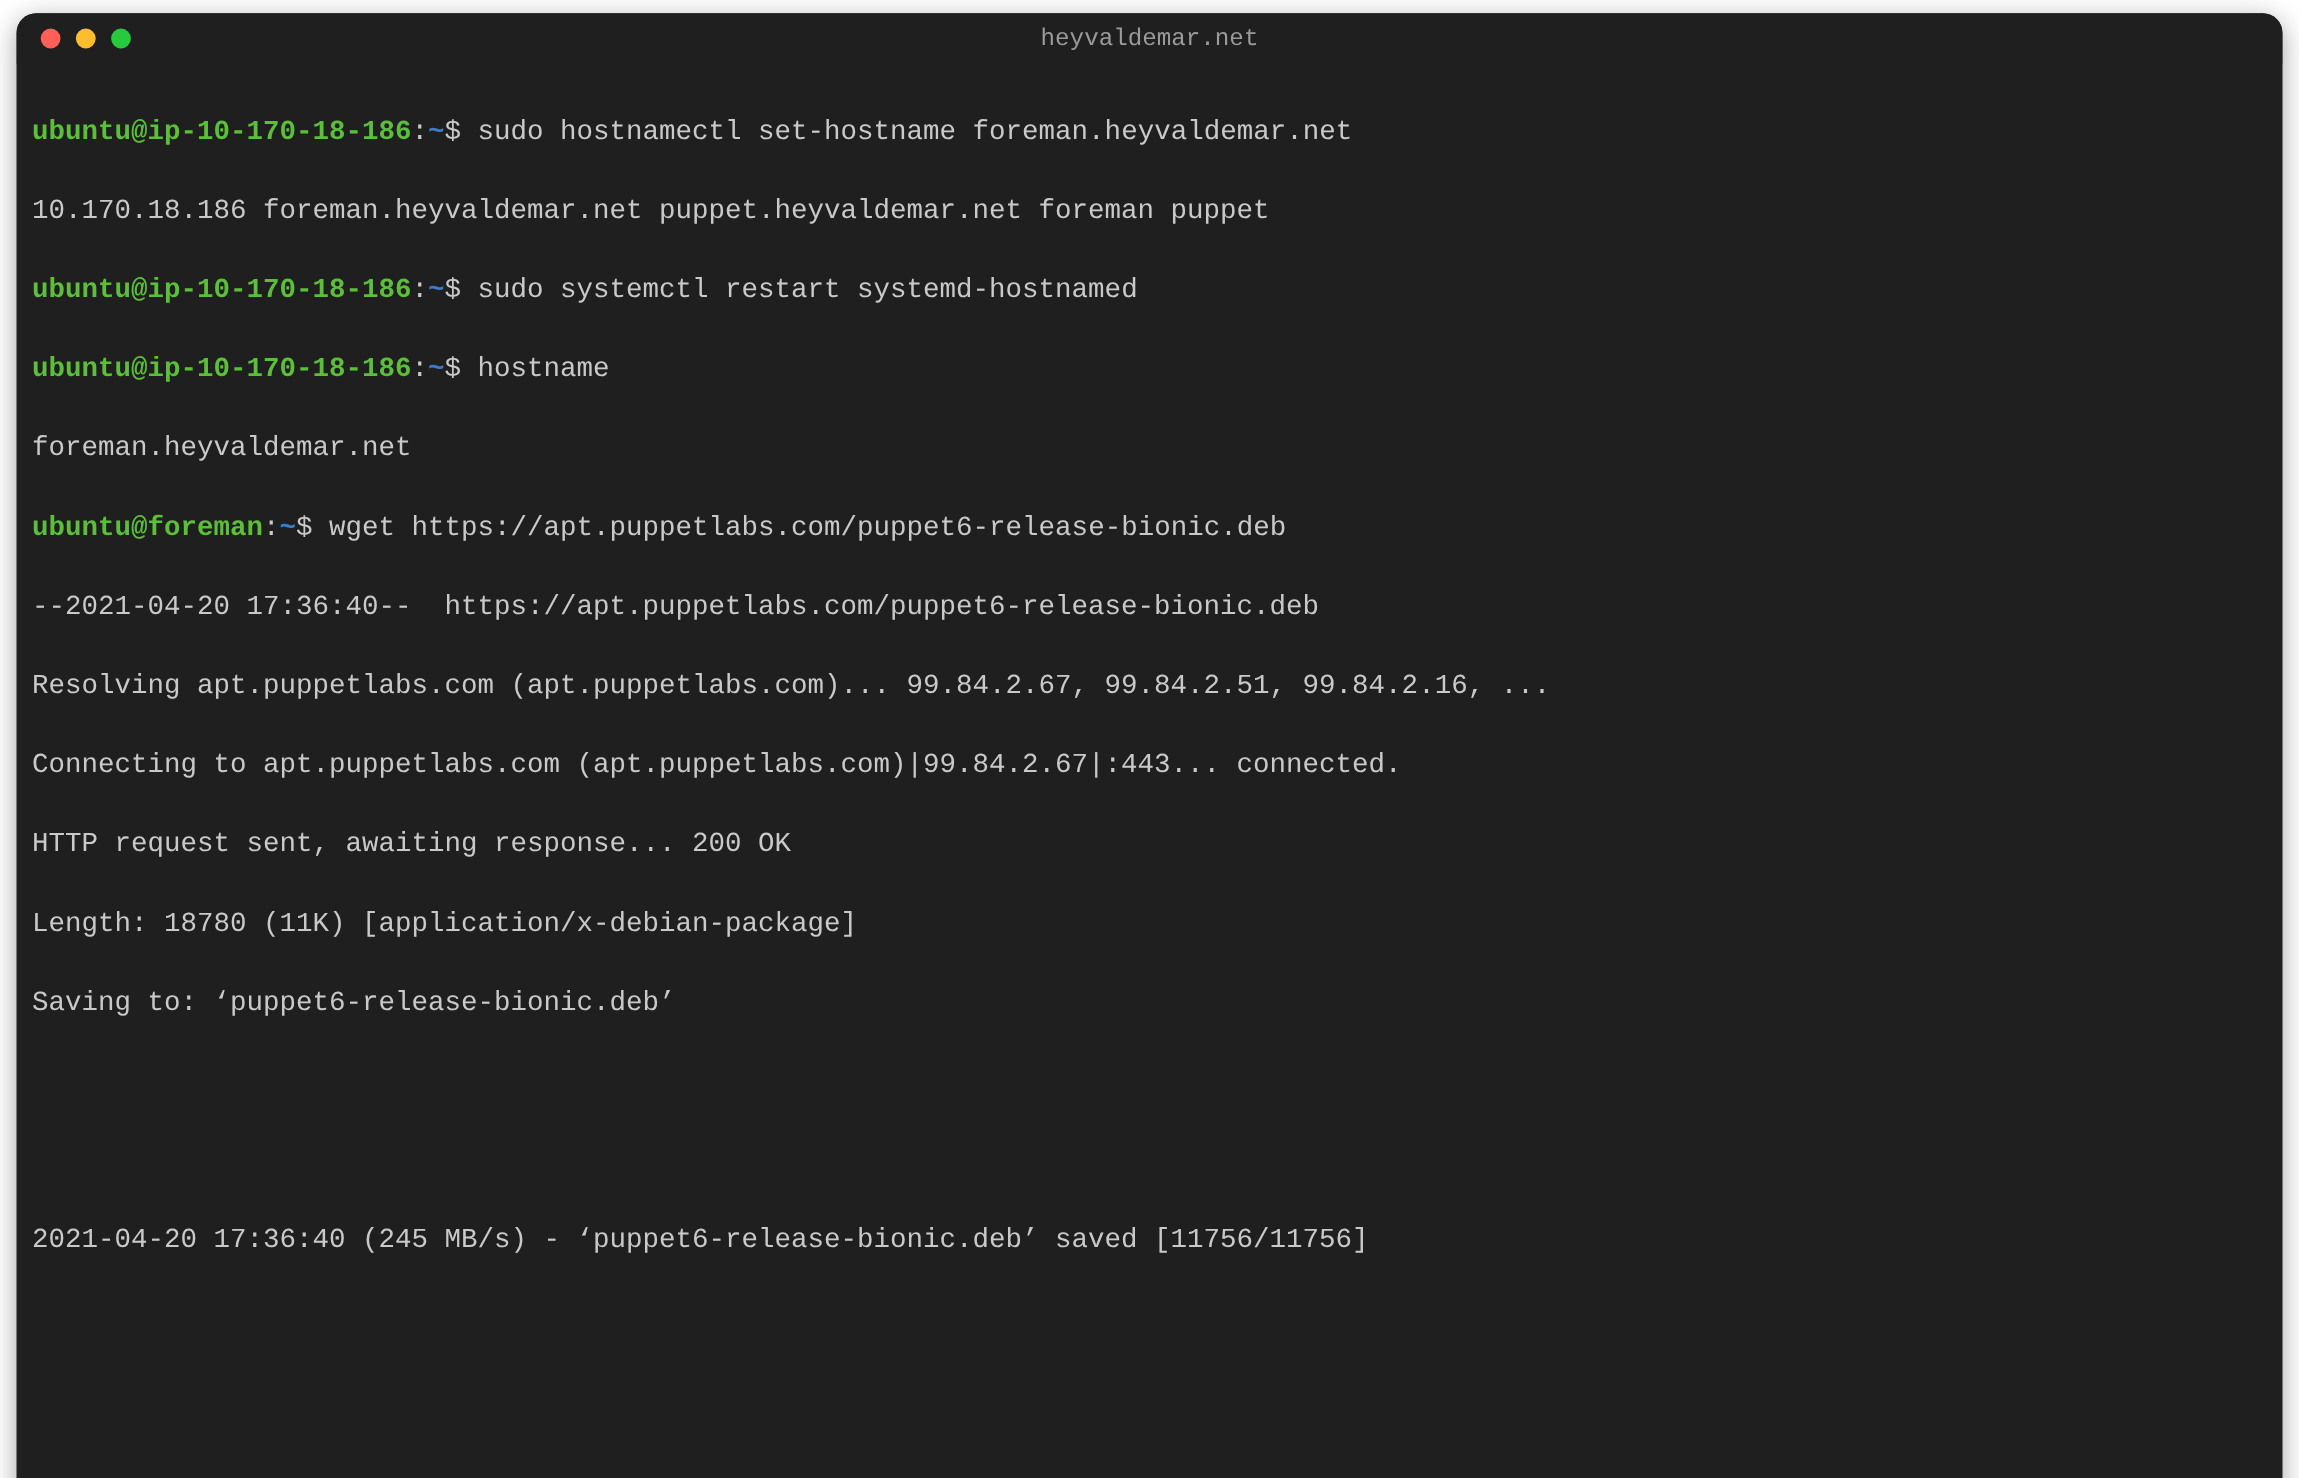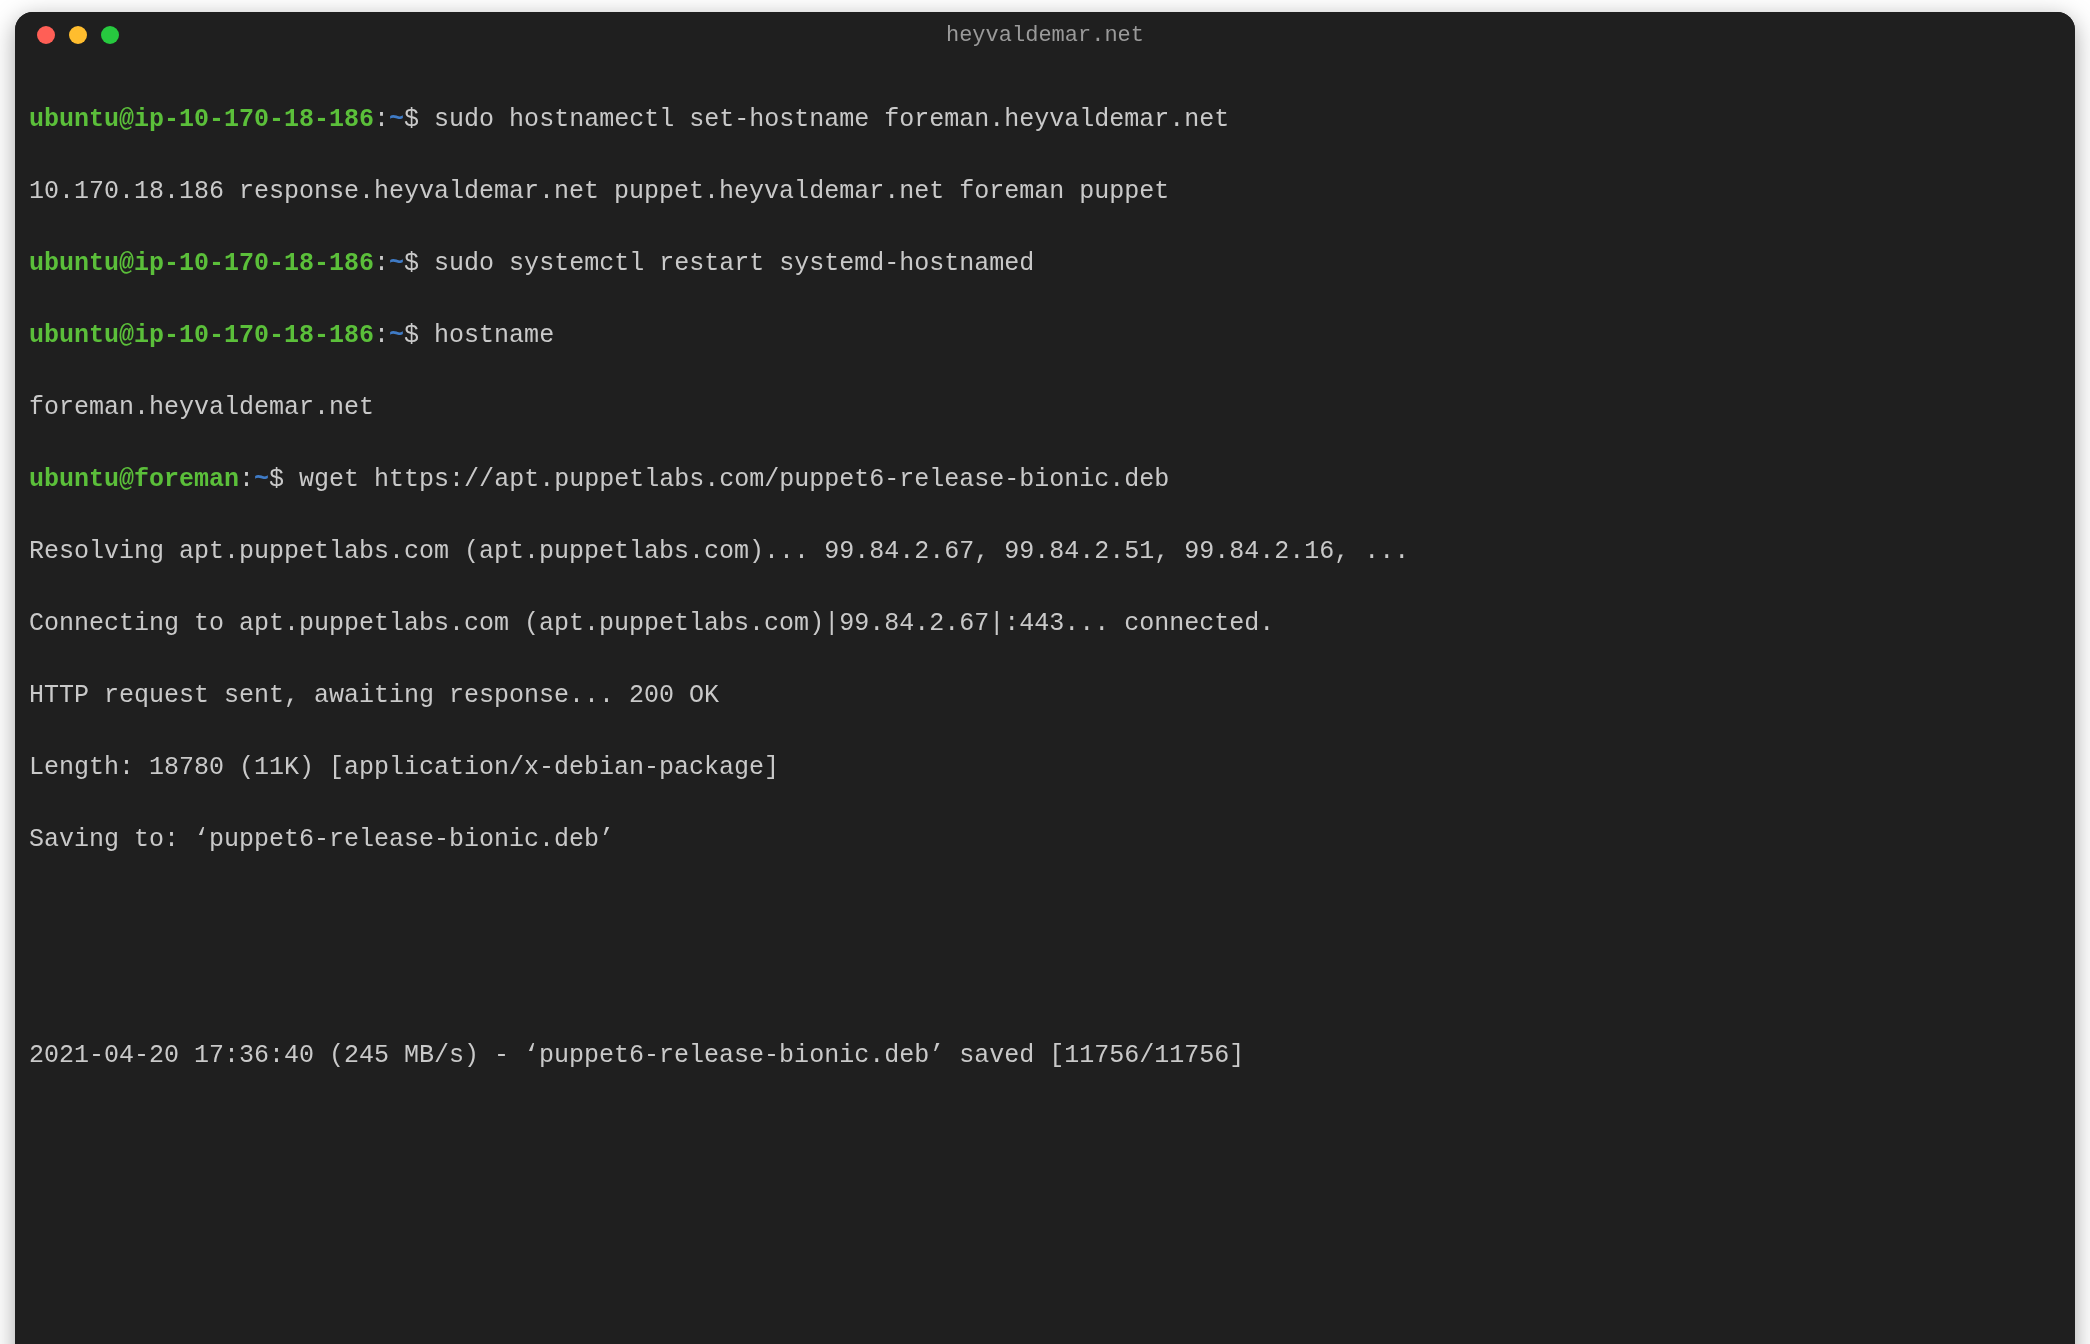--- a/index.html
+++ b/index.html
@@ -68,25 +68,26 @@
     <div class="traffic-lights">
       <div class="dot dot-red"></div>
       <div class="dot dot-yellow"></div>
       <div class="dot dot-green"></div>
     </div>
     <div class="title">heyvaldemar.net</div>
   </div>
 
   <div class="terminal">
 <span class="line"><span class="user">ubuntu@ip-10-170-18-186</span><span class="colon">:</span><span class="path">~</span><span class="dollar">$ </span><span class="cmd">sudo hostnamectl set-hostname foreman.heyvaldemar.net</span></span>
-<span class="line out">10.170.18.186 response.heyvaldemar.net puppet.heyvaldemar.net foreman puppet</span>
+<span class="line out">10.170.18.186 foreman.heyvaldemar.net puppet.heyvaldemar.net foreman puppet</span>
 <span class="line"><span class="user">ubuntu@ip-10-170-18-186</span><span class="colon">:</span><span class="path">~</span><span class="dollar">$ </span><span class="cmd">sudo systemctl restart systemd-hostnamed</span></span>
 <span class="line"><span class="user">ubuntu@ip-10-170-18-186</span><span class="colon">:</span><span class="path">~</span><span class="dollar">$ </span><span class="cmd">hostname</span></span>
 <span class="line out">foreman.heyvaldemar.net</span>
 <span class="line"><span class="user">ubuntu@foreman</span><span class="colon">:</span><span class="path">~</span><span class="dollar">$ </span><span class="cmd">wget https://apt.puppetlabs.com/puppet6-release-bionic.deb</span></span>
+<span class="line out">--2021-04-20 17:36:40--  https://apt.puppetlabs.com/puppet6-release-bionic.deb</span>
 <span class="line out">Resolving apt.puppetlabs.com (apt.puppetlabs.com)... 99.84.2.67, 99.84.2.51, 99.84.2.16, ...</span>
 <span class="line out">Connecting to apt.puppetlabs.com (apt.puppetlabs.com)|99.84.2.67|:443... connected.</span>
 <span class="line out">HTTP request sent, awaiting response... 200 OK</span>
 <span class="line out">Length: 18780 (11K) [application/x-debian-package]</span>
 <span class="line out">Saving to: ‘puppet6-release-bionic.deb’</span>
 <span class="line out"> </span>
 <span class="line out"> </span>
 <span class="line out">2021-04-20 17:36:40 (245 MB/s) - ‘puppet6-release-bionic.deb’ saved [11756/11756]</span>
 
 

